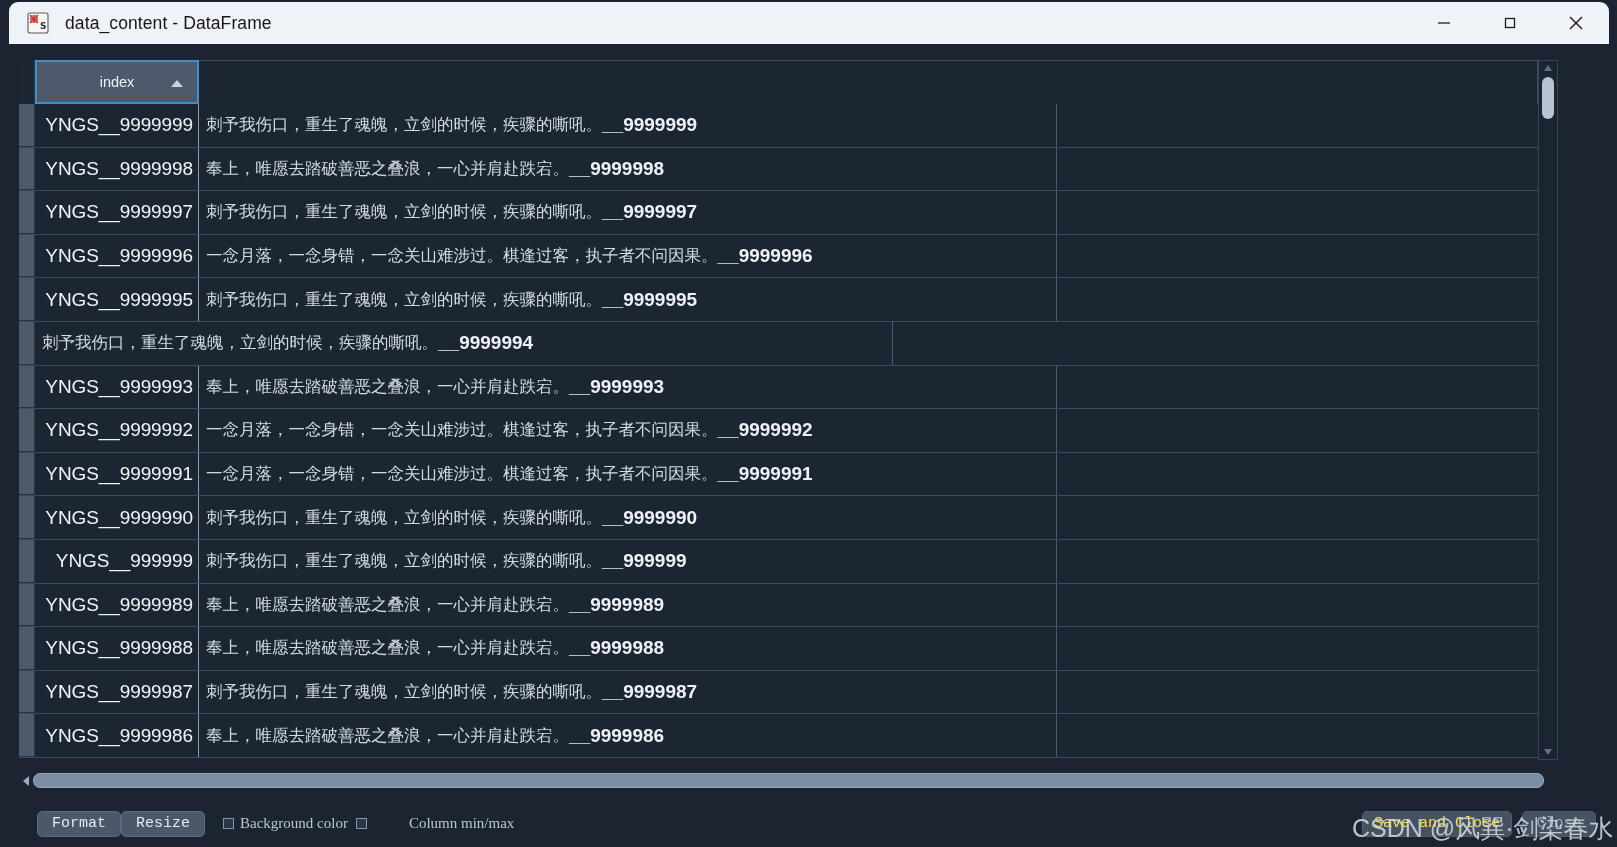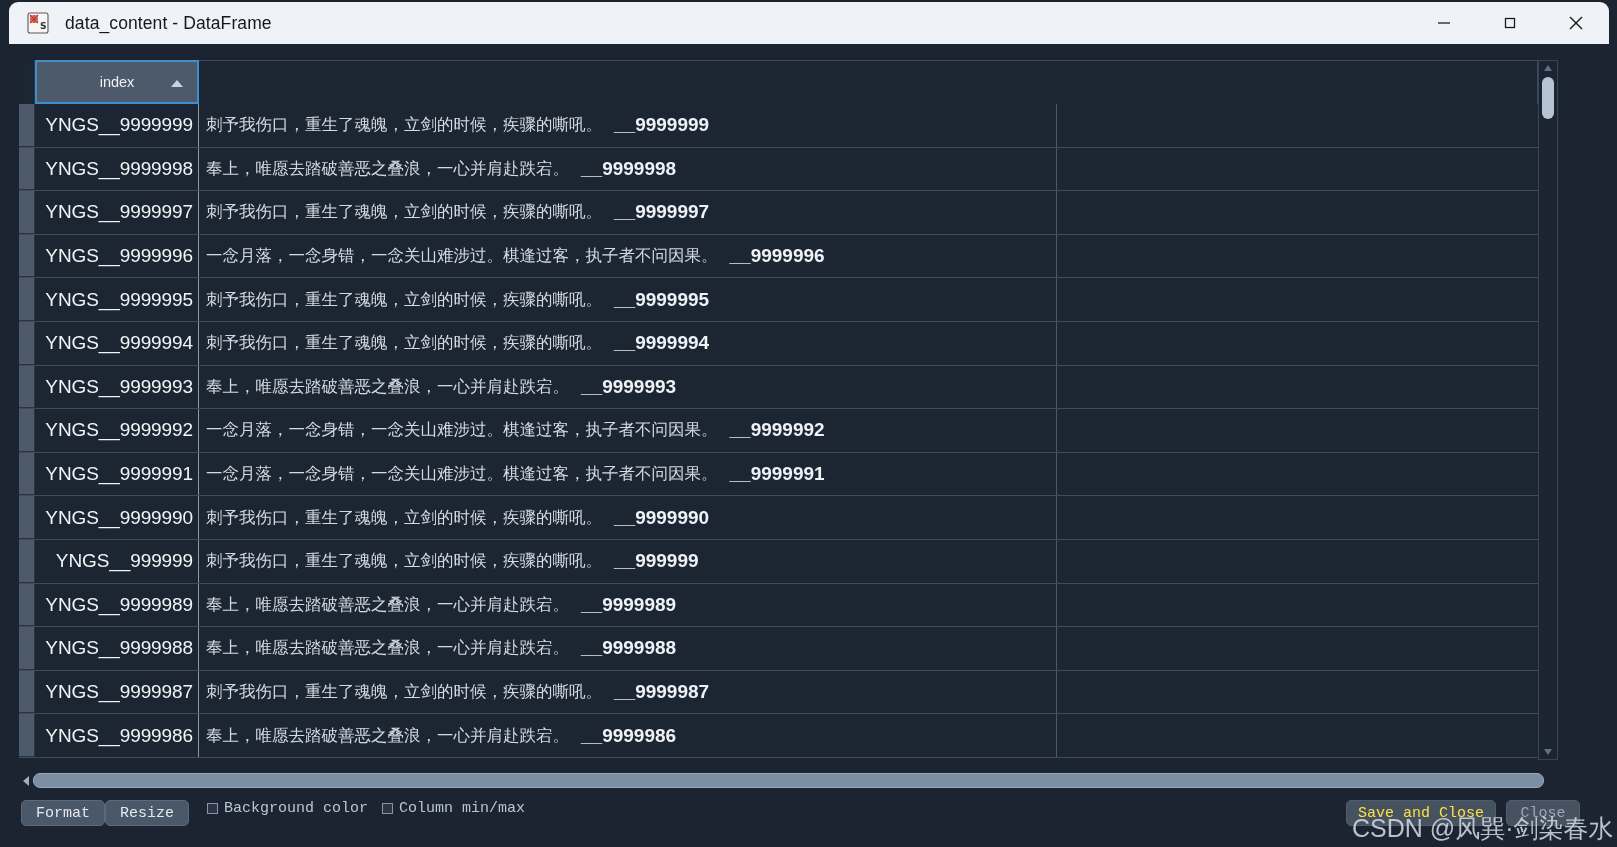--- a/index.html
+++ b/index.html
@@ -172,21 +172,20 @@
     box-sizing: border-box;
     border-right: 1px solid #4a5a6d;
     display: flex;
     align-items: center;
     padding-left: 7px;
     color: #d4dae1;
     font-size: 16.5px;
     font-family: "Liberation Serif", serif;
     white-space: nowrap;
     flex: 0 0 auto;
-    gap: 12px;
   }
   .cell-content .num {
     font-family: "Liberation Sans", sans-serif;
     font-weight: bold;
     font-size: 19px;
     color: #eef2f6;
   }
   .cell-blank {
     flex: 1 1 auto;
   }
@@ -241,24 +240,24 @@
     width: 100%; height: 15px;
     background: #7b8ea3;
     border-radius: 7px;
     border: 1px solid #97a8bb;
     box-sizing: border-box;
   }
 
   
   #bottombar {
     position: absolute;
-    left: 0; top: 800px;
+    left: 16px; top: 800px;
     width: 1598px; height: 47px;
     display: flex;
-    align-items: flex-start;
+    align-items: center;
   }
   .btn {
     height: 26px;
     background: #4b586a;
     border: 1px solid #5b697c;
     border-radius: 5px;
     color: #e3e9ef;
     font-family: "Liberation Mono", monospace;
     font-size: 15px;
     display: flex;
@@ -267,26 +266,26 @@
     box-sizing: border-box;
     flex: 0 0 auto;
   }
   #btn-format { width: 84px; margin-left: 21px; }
   #btn-resize { width: 84px; }
 
   .checkwrap {
     display: flex;
     align-items: center;
     flex: 0 0 auto;
-    font-family: Liberation Mono, monospace;
+    font-family: Liberation Serif, serif;
     font-size: 15px;
     color: #b9c6d4;
   }
   #chk-bg { margin-left: 18px; }
-  #chk-minmax { margin-left: 14px; }
+  #chk-minmax { margin-left: 8px; gap: 36px; }
   .cbox {
     width: 11px; height: 11px;
     border: 1px solid #8795a6;
     background: #2b3545;
     margin-right: 6px;
     box-sizing: border-box;
     flex: 0 0 auto;
   }
 
   #right-btns {
@@ -407,21 +406,20 @@
         <div class="row-head"></div>
         <div class="cell-index">YNGS__9999995</div>
         <div class="cell-content">
           <span>刺予我伤口，重生了魂魄，立剑的时候，疾骤的嘶吼。</span>
           <span class="num">__9999995</span>
         </div>
         <div class="cell-blank"></div>
       </div>
       <div class="row">
         <div class="row-head"></div>
-        <div class="cell-index">YNGS__9999994</div>
         <div class="cell-content">
           <span>刺予我伤口，重生了魂魄，立剑的时候，疾骤的嘶吼。</span>
           <span class="num">__9999994</span>
         </div>
         <div class="cell-blank"></div>
       </div>
       <div class="row">
         <div class="row-head"></div>
         <div class="cell-index">YNGS__9999993</div>
         <div class="cell-content">

